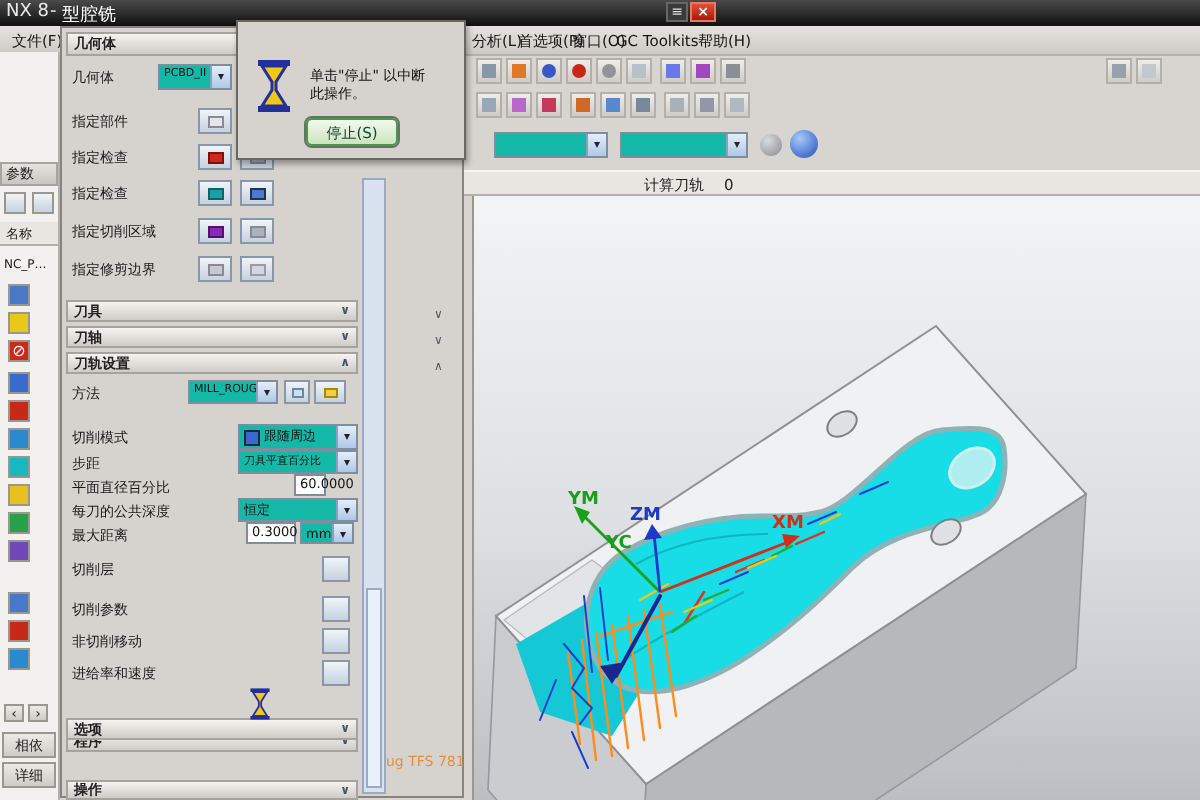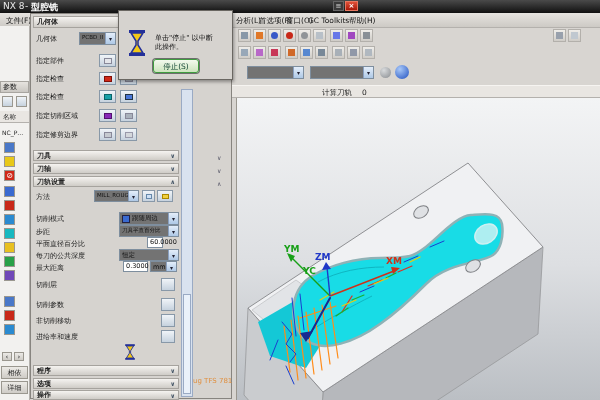--- a/index.html
+++ b/index.html
@@ -1,28 +1,28 @@
 <!DOCTYPE html>
 <html><head>
 <meta charset="utf-8">
 <style>
   html,body{margin:0;padding:0;}
   body{font-family:"DejaVu Sans","Liberation Sans",sans-serif;}
   #screen{position:relative;width:600px;height:400px;overflow:hidden;background:#d8d5d1;}
   .abs{position:absolute;box-sizing:border-box;}
   
   .titlebar{left:0;top:0;width:600px;height:13px;background:linear-gradient(#4a4a4a,#101010);color:#e8e8e8;font-size:9px;}
-  .titlebar .doc{font-weight:bold;color:#fff;}
+  .titlebar .doc{font-weight:normal;color:#fff;}
   .sysbtn{height:10px;font-size:7px;line-height:9px;text-align:center;color:#ddd;background:#3a3a3a;border:1px solid #666;}
   .closebtn{background:linear-gradient(#e05038,#a81808);border:1px solid #e87860;color:#fff;font-weight:bold;}
   
   .menu{font-size:7.5px;color:#151515;white-space:nowrap;}
   .tile{width:13px;height:13px;background:linear-gradient(#efede9,#cfccc7);border:1px solid #b3b0ab;}
   .tile i{display:block;width:7px;height:7px;margin:2px auto 0;}
-  .combo{background:#737373;border:1px solid #7e8e9e;font-size:6.5px;color:#111;overflow:hidden;}
+  .combo{background:#14b8a6;border:1px solid #7e8e9e;font-size:6.5px;color:#111;overflow:hidden;}
   .combo .cv{position:absolute;left:2px;top:1px;right:10px;white-space:nowrap;overflow:hidden;}
   .ca{position:absolute;right:0;top:0;bottom:0;width:9px;background:linear-gradient(#e4eefa,#aec8e6);border-left:1px solid #8aa0c0;font-size:6px;color:#223;text-align:center;line-height:11px;}
   .sphere{border-radius:50%;}
   
   .strip{left:230px;top:85px;width:370px;height:13px;background:#e9e6e2;border-top:1px solid #f6f4f1;border-bottom:1px solid #b4b1ad;font-size:7.5px;color:#222;}
   
   .navpanel{left:0;top:26px;width:30px;height:374px;background:#f2f1ef;border-right:1px solid #b4b1ad;z-index:5;}
   .navhead{background:linear-gradient(#e6e3df,#cac7c2);border:1px solid #a8a5a0;font-size:7px;color:#222;}
   .navrow{font-size:6px;color:#222;white-space:nowrap;}
   .mini{width:11px;height:11px;border:1px solid #9a978f;}
@@ -381,21 +381,21 @@
     <div class="abs ib" style="left:130px;top:284px;width:14px;height:13px;"></div>
     <span class="abs lbl" style="left:5px;top:302px;">非切削移动</span>
     <div class="abs ib" style="left:130px;top:300px;width:14px;height:13px;"></div>
     <span class="abs lbl" style="left:5px;top:318px;">进给率和速度</span>
     <div class="abs ib" style="left:130px;top:316px;width:14px;height:13px;"></div>
 
     <div class="abs bar" style="left:2px;top:351px;width:146px;height:11px;">
       <span>程序</span>
       <span class="chev">∨</span>
     </div>
-    <div class="abs bar" style="left:2px;top:364px;width:146px;height:11px;">
+    <div class="abs bar" style="left:2px;top:345px;width:146px;height:11px;">
       <span>选项</span>
       <span class="chev">∨</span>
     </div>
     <div class="abs bar" style="left:2px;top:376px;width:146px;height:10px;">
       <span>操作</span>
       <span class="chev">∨</span>
     </div>
 
     <div class="abs track" style="left:150px;top:75px;width:12px;height:308px;">
       <div class="abs thumb" style="left:1px;top:204px;width:8px;height:100px;"></div>

